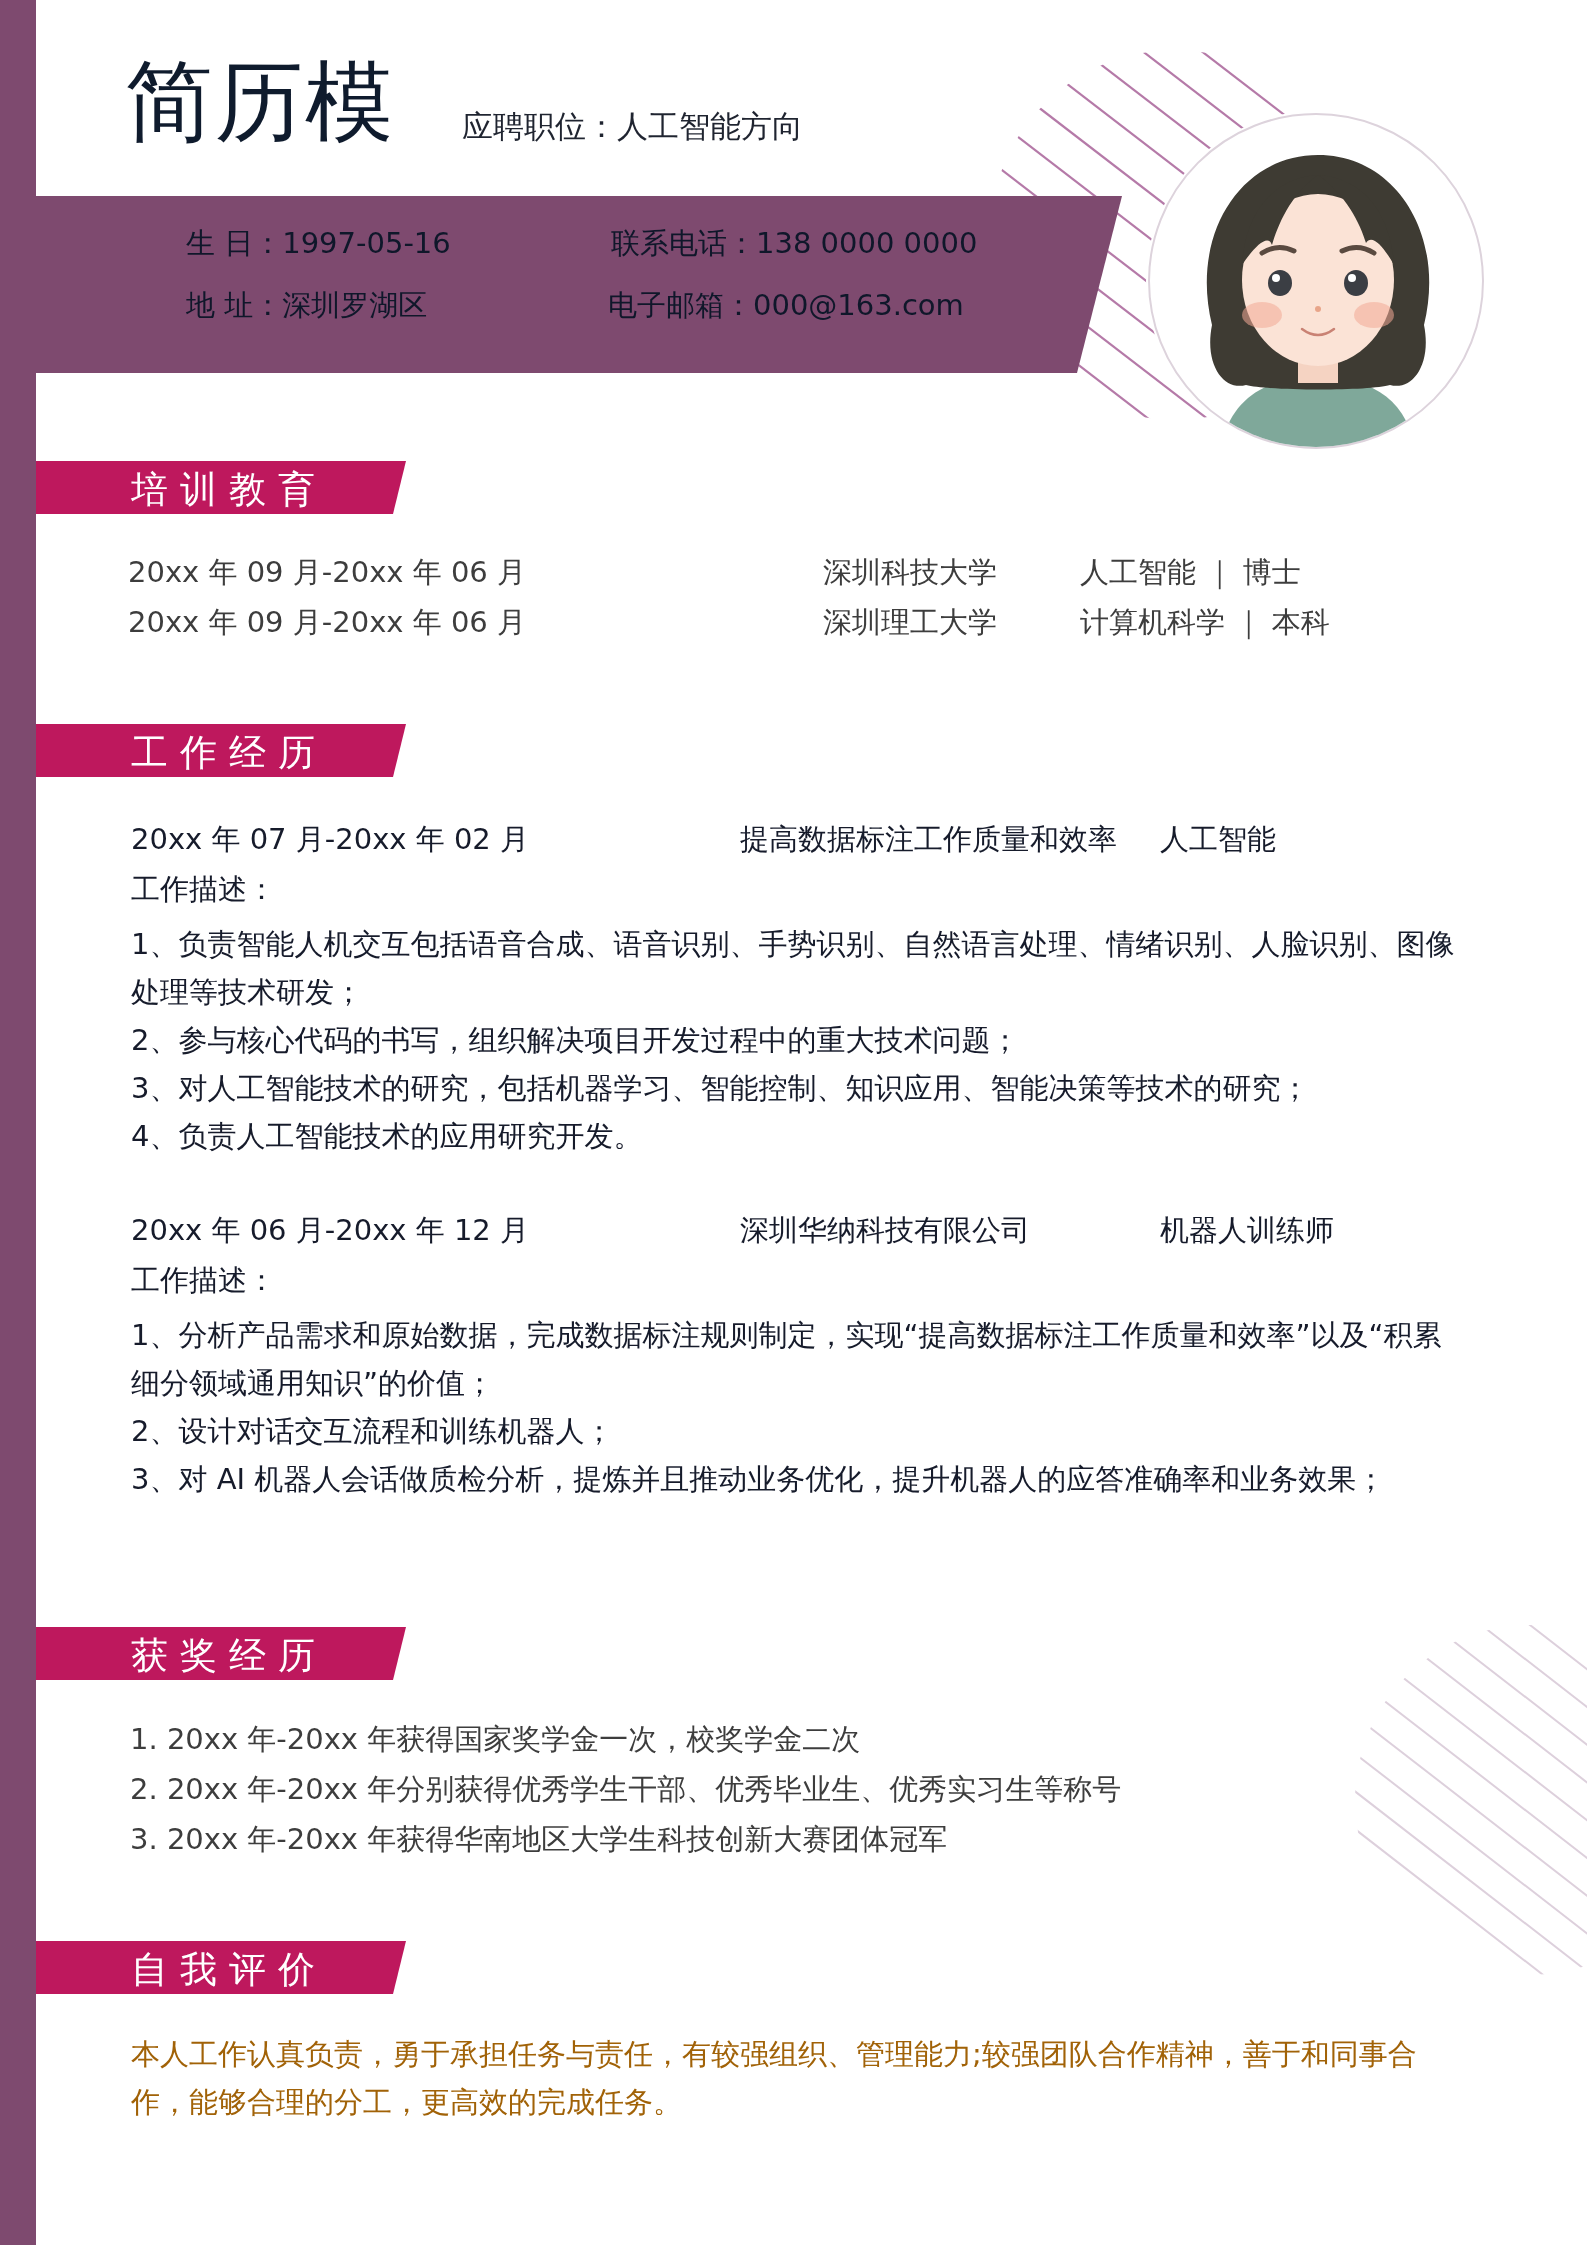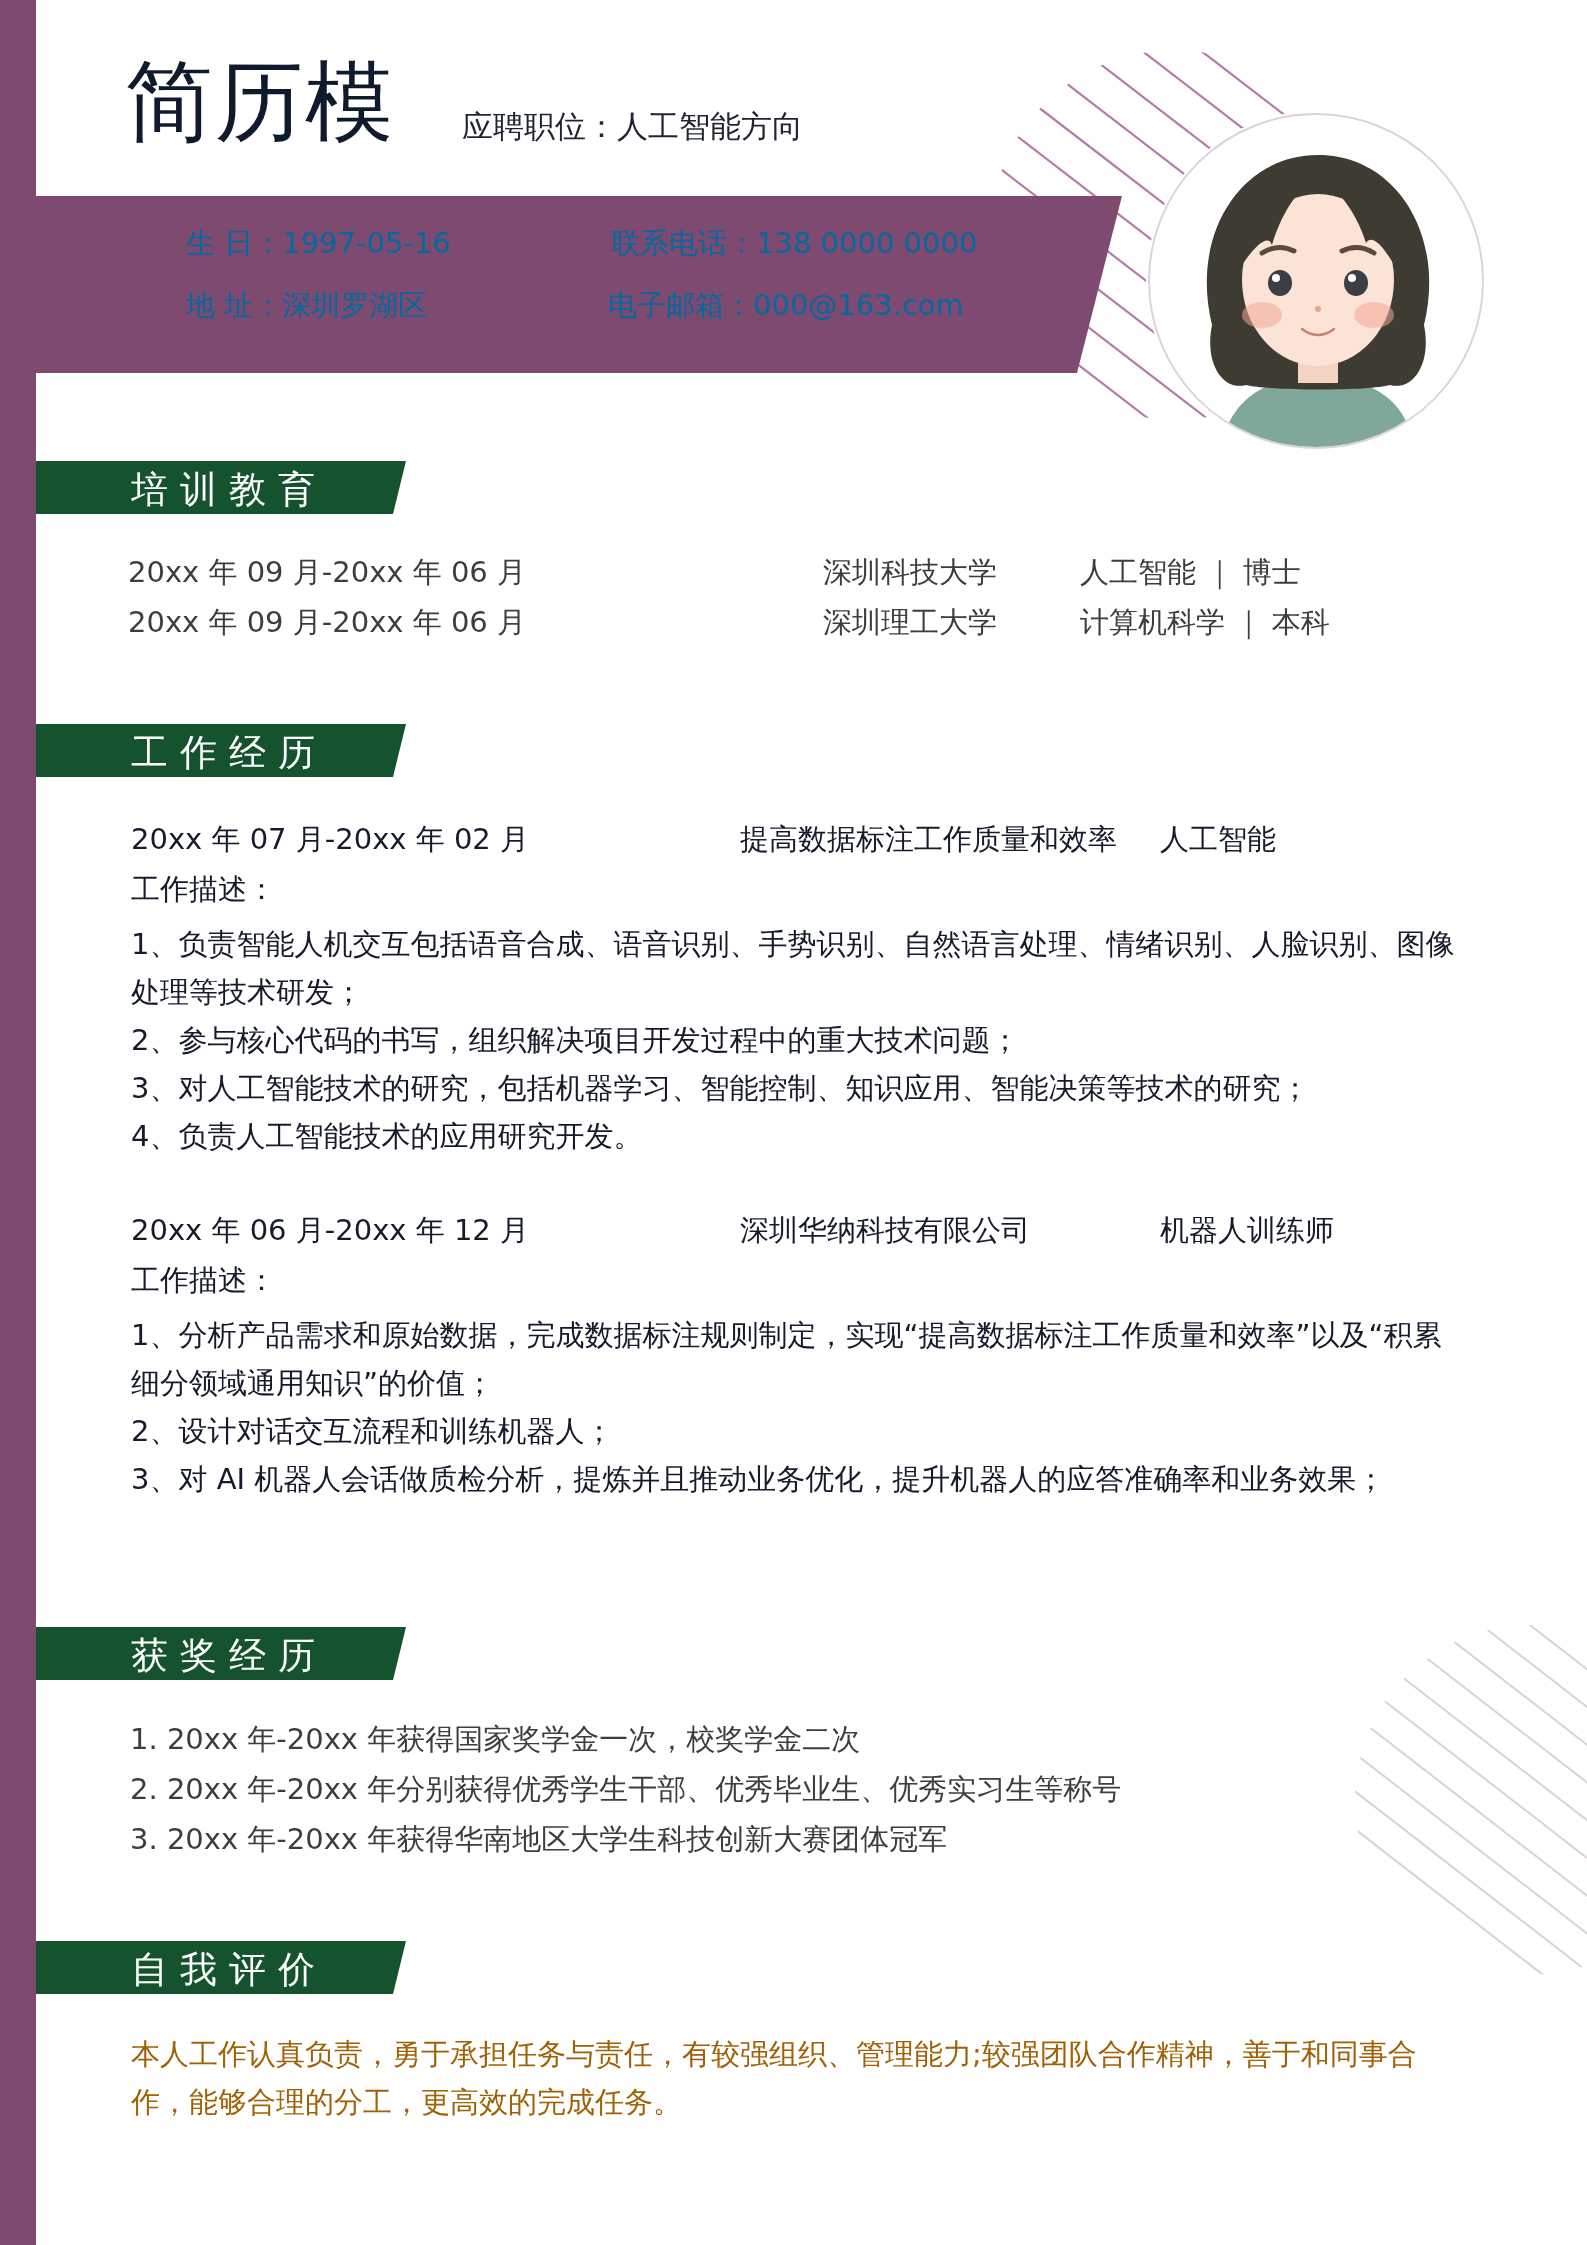--- a/index.html
+++ b/index.html
@@ -8,26 +8,26 @@
 
   .sidebar { position: absolute; left: 0; top: 0; width: 36px; height: 2245px; background: #7e4a6f; }
 
   .deco { position: absolute; left: 0; top: 0; width: 1587px; height: 2245px; pointer-events: none; }
 
   .title { position: absolute; left: 125px; top: 58px; font-size: 88px; line-height: 1; color: #0f1b2d; letter-spacing: 2px; font-weight: normal; }
   .position { position: absolute; left: 462px; top: 106px; font-size: 31px; color: #1f2430; }
 
   .band { position: absolute; left: 36px; top: 196px; width: 1086px; height: 177px; background: #7e4a6f;
           clip-path: polygon(0 0, 100% 0, calc(100% - 45px) 100%, 0 100%); }
-  .info { position: absolute; font-size: 29px; color: #0369a1; white-space: nowrap; }
+  .info { position: absolute; font-size: 29px; color: #0f172a; white-space: nowrap; }
 
   .photo { position: absolute; left: 1148px; top: 113px; width: 336px; height: 336px; border-radius: 50%;
            border: 2px solid #ddd3dc; background: #ffffff; overflow: hidden; }
 
-  .sec-tab { position: absolute; left: 36px; width: 370px; height: 53px; background: #14532d;
+  .sec-tab { position: absolute; left: 36px; width: 370px; height: 53px; background: #be185d;
              clip-path: polygon(0 0, 100% 0, calc(100% - 13px) 100%, 0 100%); }
   .sec-title { position: absolute; left: 95px; top: 4px; font-size: 37px; color: #ffffff; letter-spacing: 12px; white-space: nowrap; }
 
   .row { position: absolute; font-size: 29px; white-space: nowrap; line-height: 1.2; }
   .gray { color: #3d3d3d; }
   .dark { color: #161b2b; }
   .r { text-align: left; }
 
   .para { position: absolute; left: 131px; width: 1330px; font-size: 29px; line-height: 48px; color: #161b2b; }
   .para.gray { color: #a16207; }

